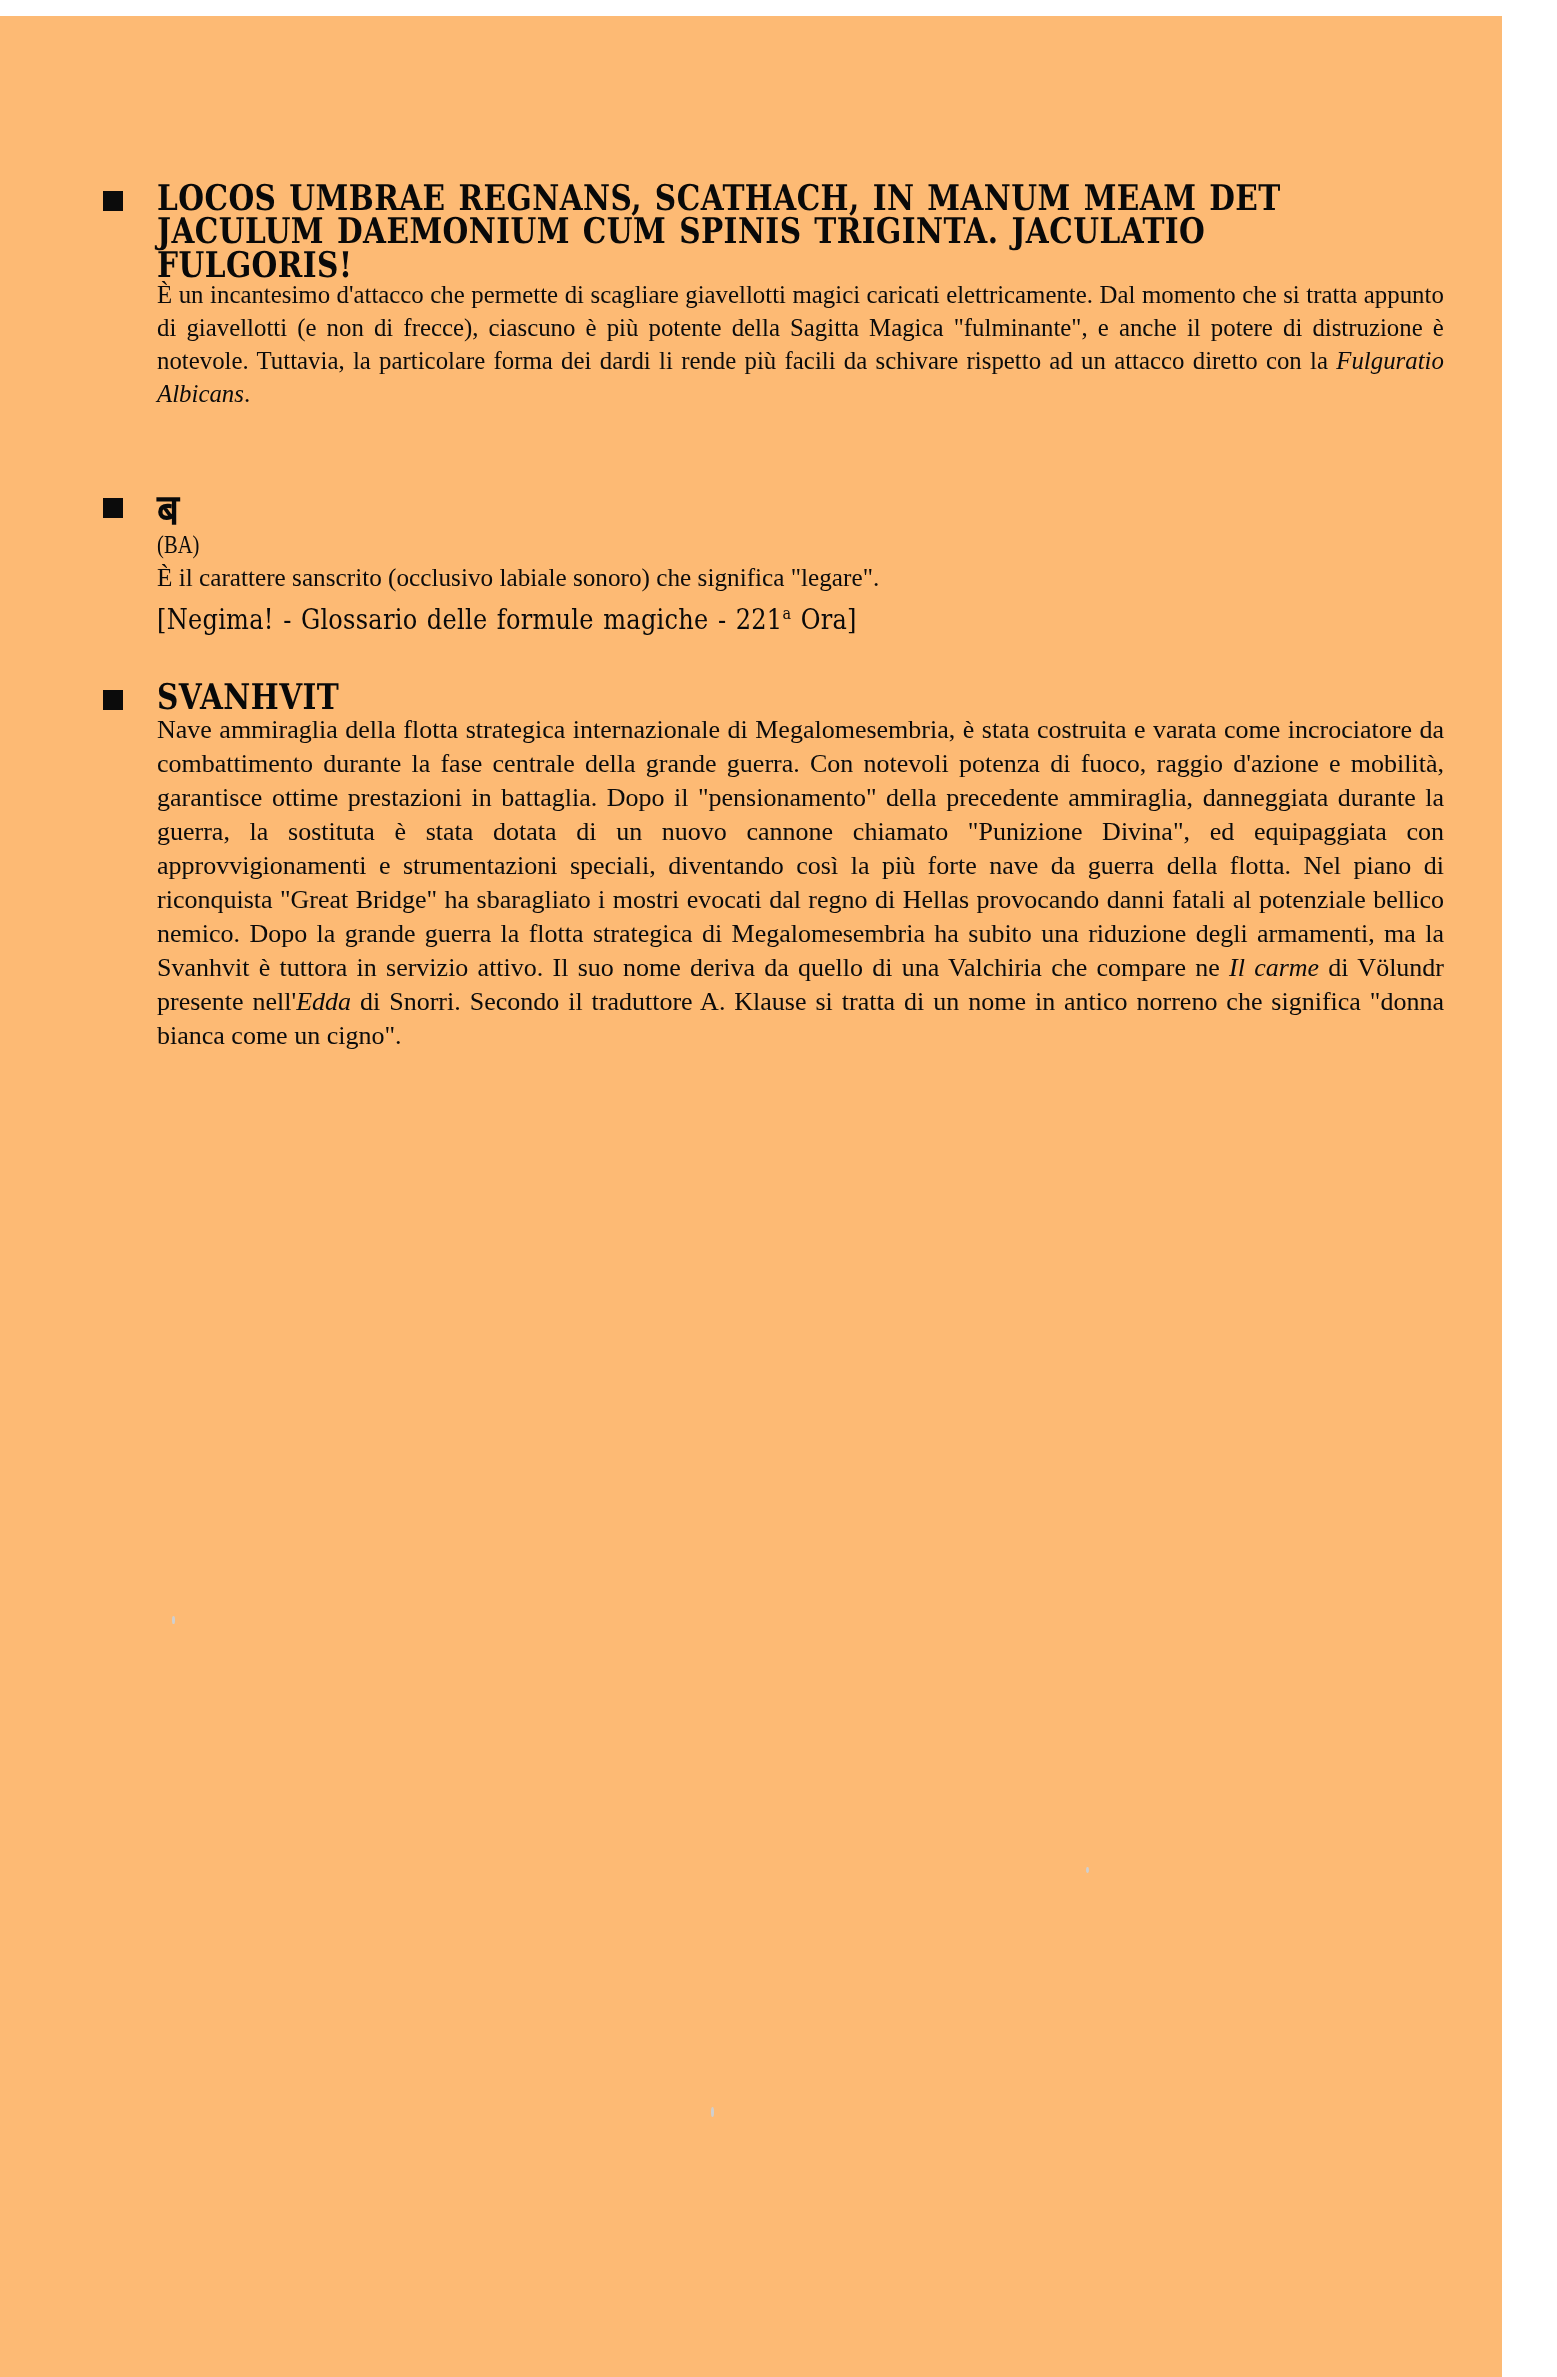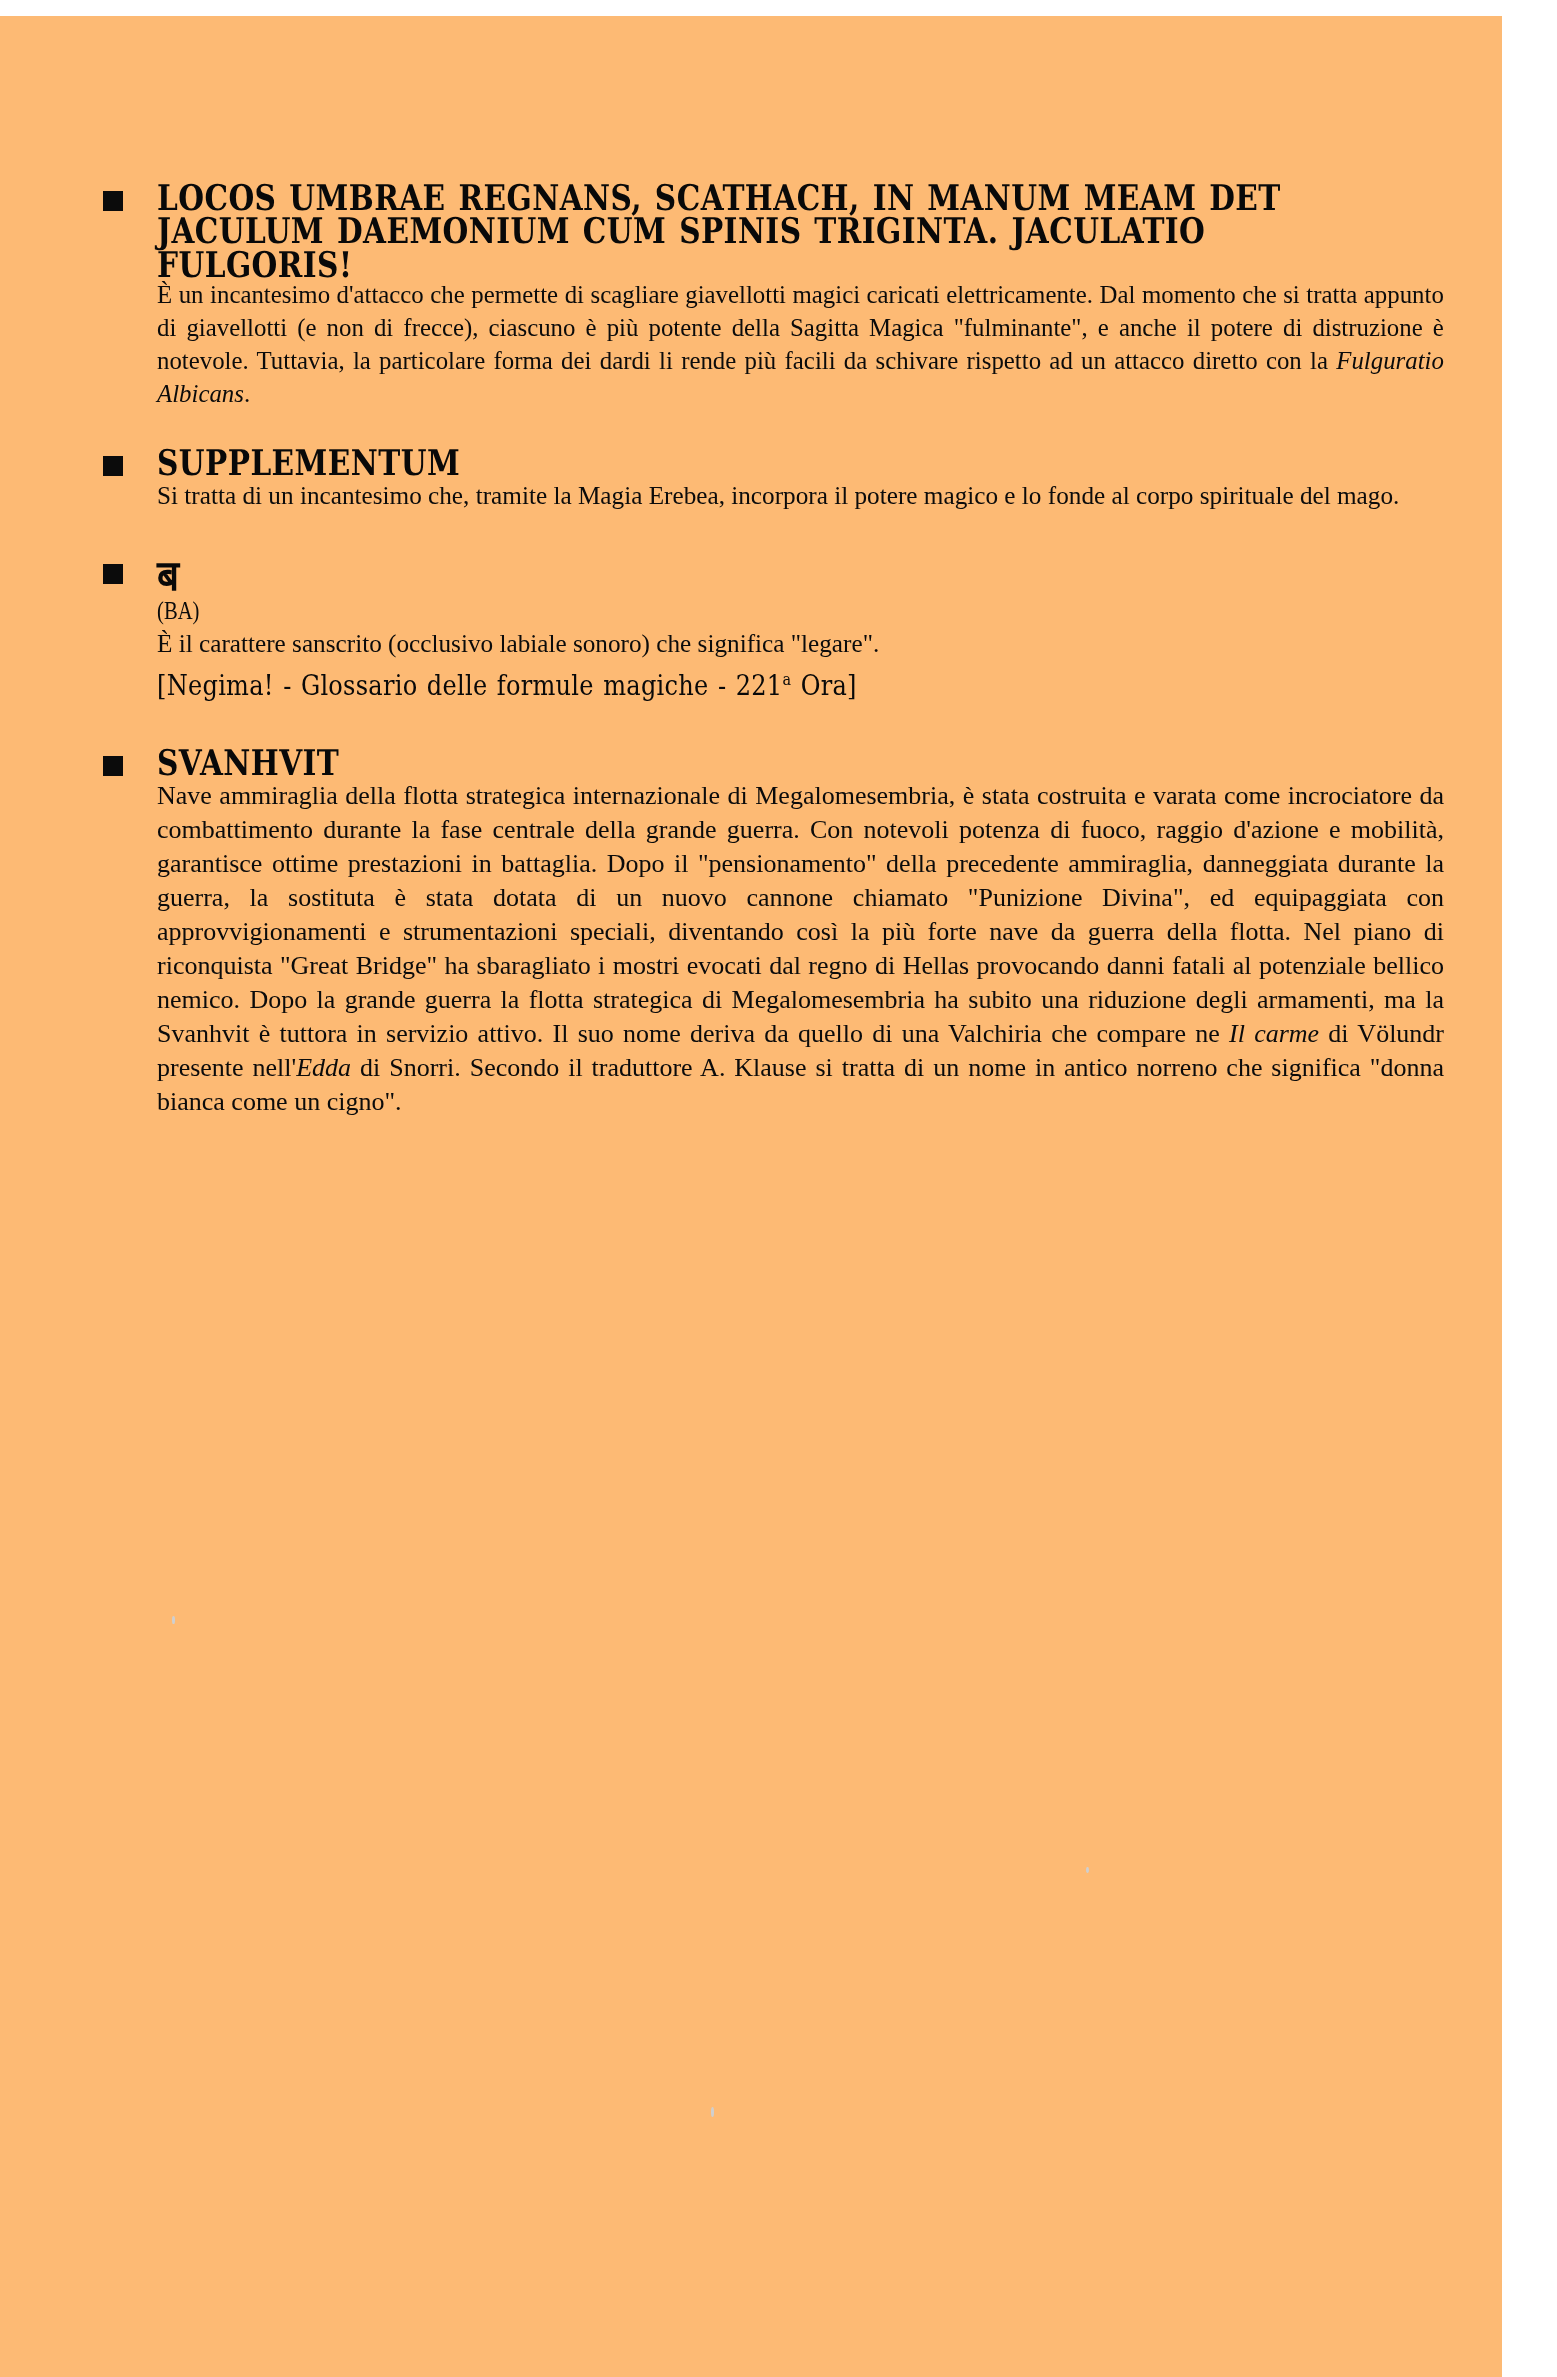--- a/index.html
+++ b/index.html
@@ -159,27 +159,20 @@
     <section class="entry">
       <span class="bullet"></span>
 
       <h2 class="headline"><span>LOCOS UMBRAE REGNANS, SCATHACH, IN MANUM MEAM DET</span><br><span>JACULUM DAEMONIUM CUM SPINIS TRIGINTA. JACULATIO</span><br><span>FULGORIS!</span></h2>
 
       <p class="body condensed">È un incantesimo d'attacco che permette di scagliare giavellotti magici caricati elettricamente. Dal momento che si tratta appunto di giavellotti (e non di frecce), ciascuno è più potente della Sagitta Magica "fulminante", e anche il potere di distruzione è notevole. Tuttavia, la particolare forma dei dardi li rende più facili da schivare rispetto ad un attacco diretto con la <i>Fulguratio Albicans</i>.</p>
     </section>
 
     <div class="gap-md"></div>
 
-    <section class="entry">
-      <span class="bullet"></span>
-
-      <h2 class="headline short">SUPPLEMENTUM</h2>
-
-      <p class="body tight">Si tratta di un incantesimo che, tramite la Magia Erebea, incorpora il potere magico e lo fonde al corpo spirituale del mago.</p>
-    </section>
 
     <div class="gap-lg"></div>
 
     <section class="entry">
       <span class="bullet"></span>
 
       <p class="glyph">ब</p>
 
       <p class="romanization">(BA)</p>
 

